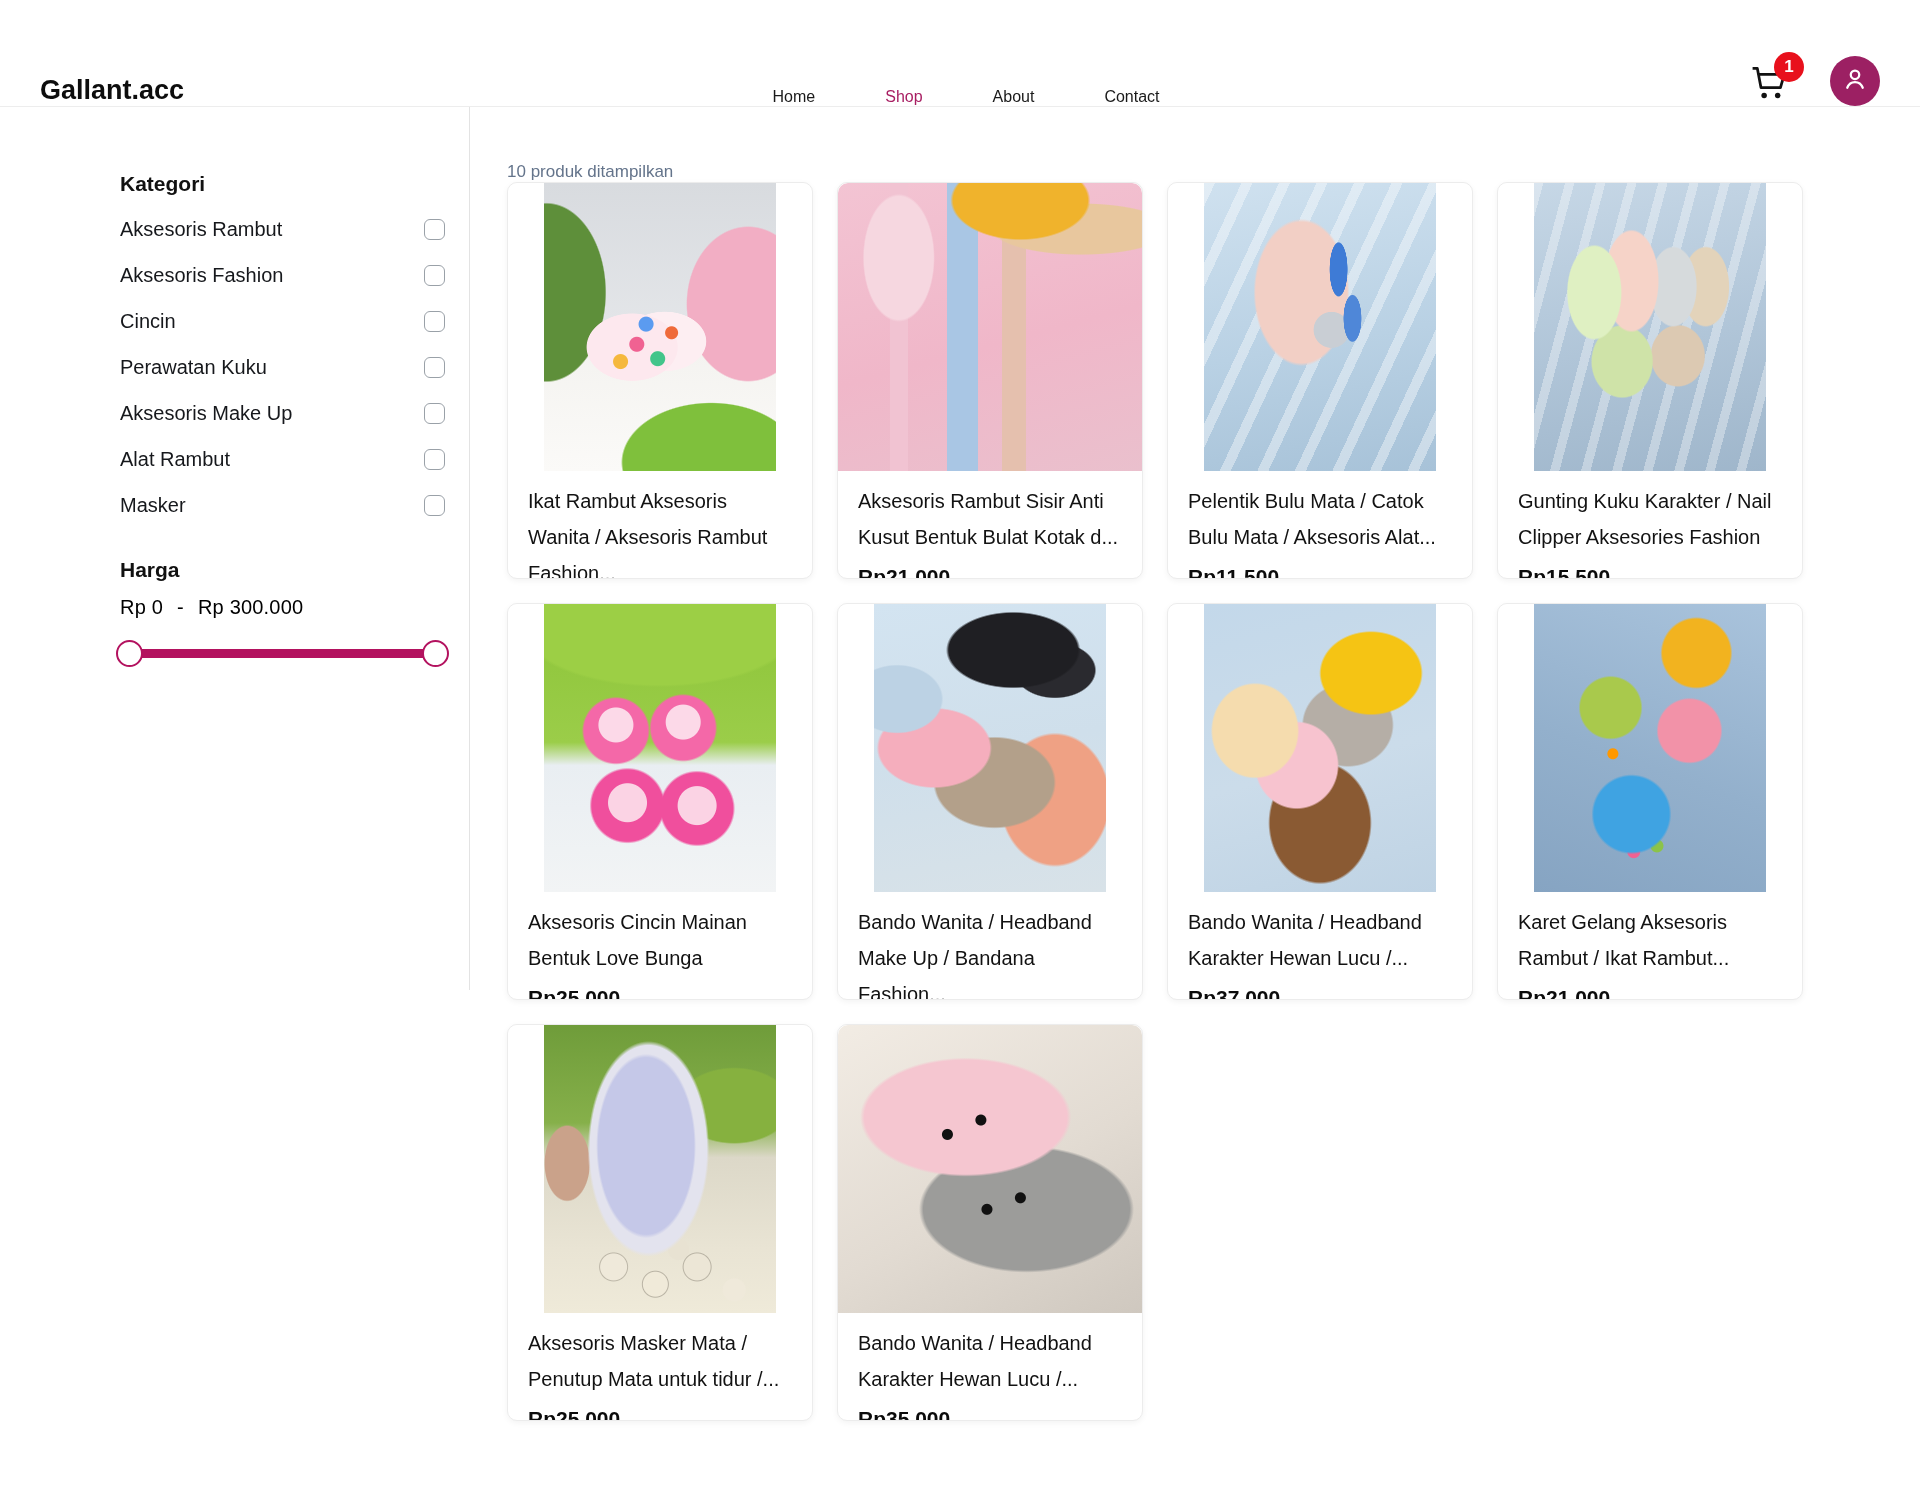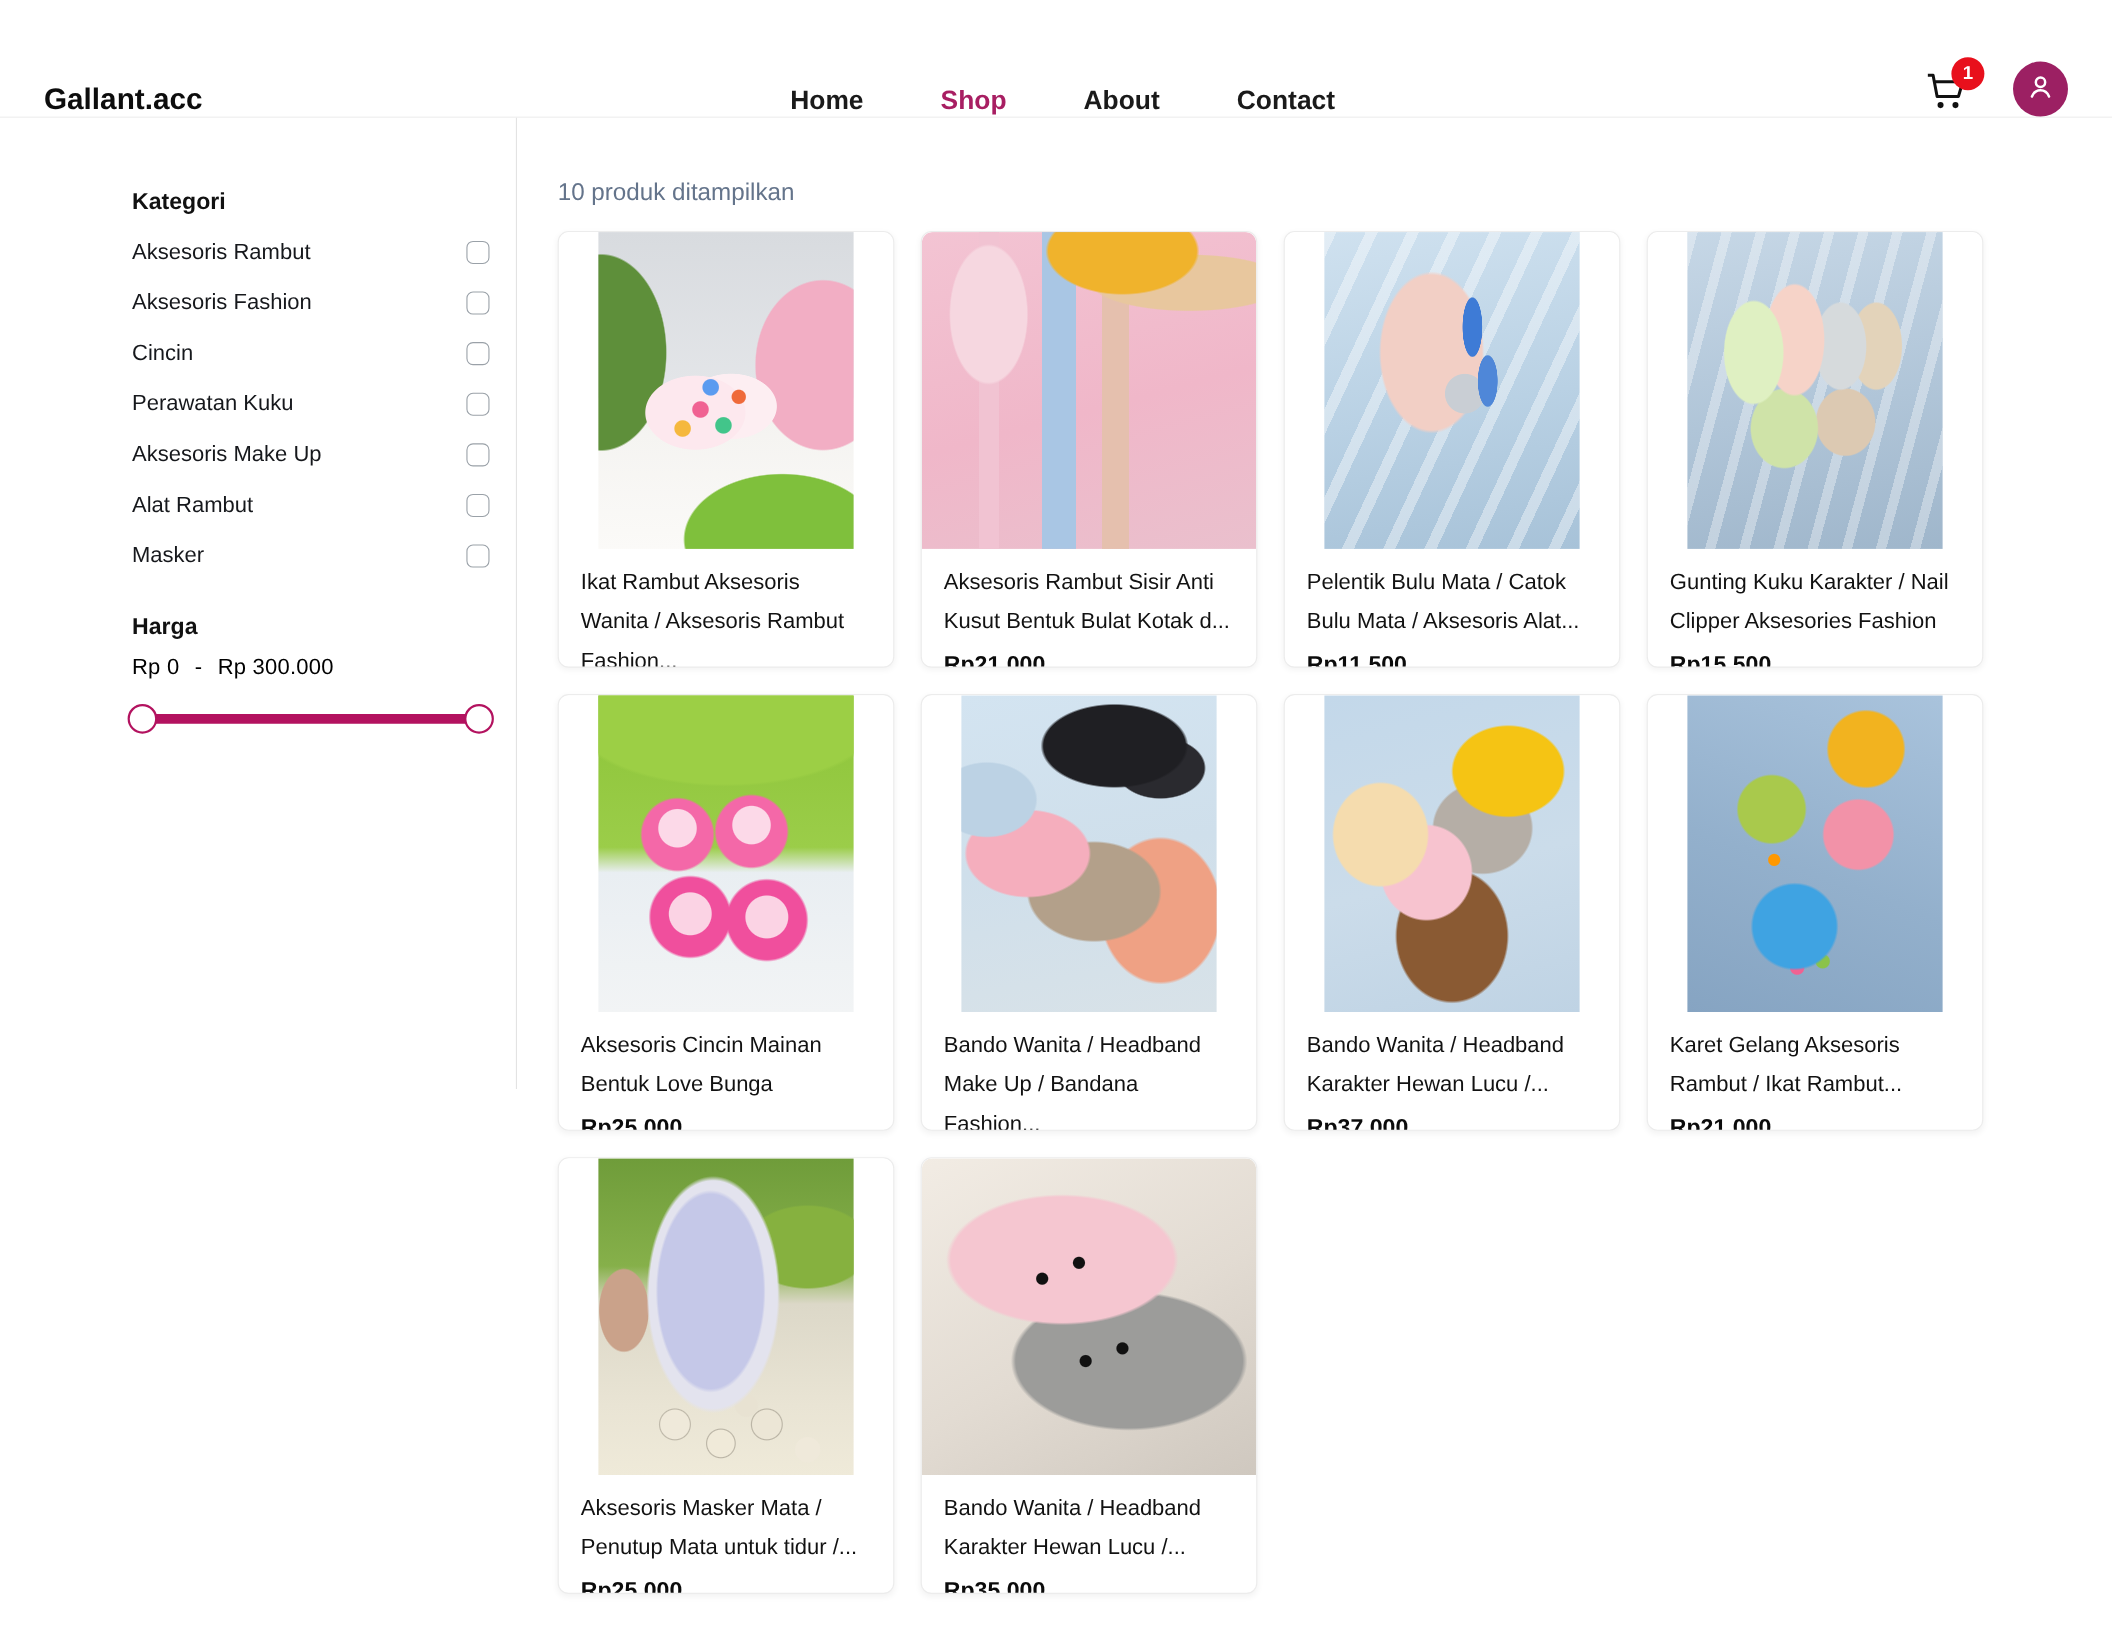--- a/index.html
+++ b/index.html
@@ -10,21 +10,21 @@
     color:#141414;
   }
   
   .header {
     height:107px; display:flex; align-items:flex-end;
     padding:0 40px; background:#fff; border-bottom:1px solid #ededed;
   }
   .brand { font-size:27px; font-weight:700; color:#0d0d0d; cursor:pointer; }
   .nav { flex:1; display:flex; justify-content:center; gap:70px; }
   .nav a {
-    font-size:24px; font-weight:700; color:#1a1a1a; text-decoration:none; cursor:pointer;
+    font-size:16px; font-weight:400; color:#1a1a1a; text-decoration:none; cursor:pointer;
   }
   .nav a.active { color:#a81e62; }
   .header-icons { display:flex; align-items:center; gap:32px; }
   .cart-wrap { position:relative; width:50px; height:50px; cursor:pointer; }
   .cart-wrap svg { width:44px; height:44px; margin-top:6px; }
   .cart-badge {
     position:absolute; top:-4px; right:-6px; width:30px; height:30px;
     background:#e8101c; border-radius:50%; color:#fff; font-size:17px; font-weight:700;
     display:flex; align-items:center; justify-content:center;
   }
@@ -61,21 +61,21 @@
     background:#b3125f; border-radius:5px;
   }
   .slider .handle {
     position:absolute; top:1px; width:27px; height:27px; border-radius:50%;
     background:#fff; border:2px solid #b3125f; cursor:grab;
   }
   .slider .handle.min { left:-4px; }
   .slider .handle.max { right:-4px; }
   
   .main { flex:1; padding:55px 0 0 37px; }
-  .results { font-size:22px; color:#64748b; margin-bottom:22px; }
+  .results { font-size:17px; color:#64748b; }
   .grid {
     display:grid; grid-template-columns:repeat(4,306px); gap:24px; width:1296px;
   }
   .card {
     background:#fff; border:1px solid #ececec; border-radius:10px;
     box-shadow:0 2px 6px rgba(0,0,0,.05); overflow:hidden; cursor:pointer; height:397px;
   }
   .photo-wrap {
     height:288px; display:flex; justify-content:center; align-items:center;
     background:#fff; border-radius:10px 10px 0 0; overflow:hidden;

